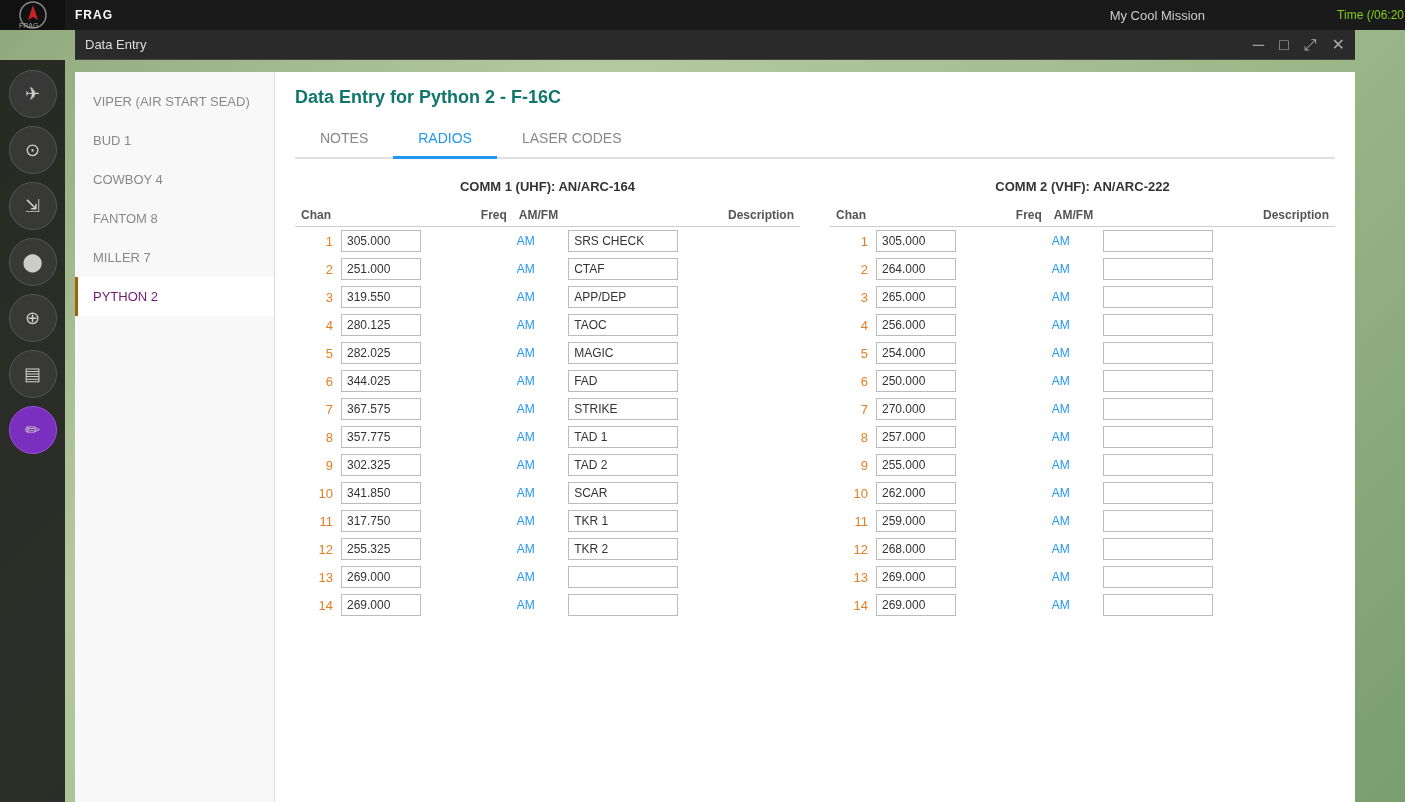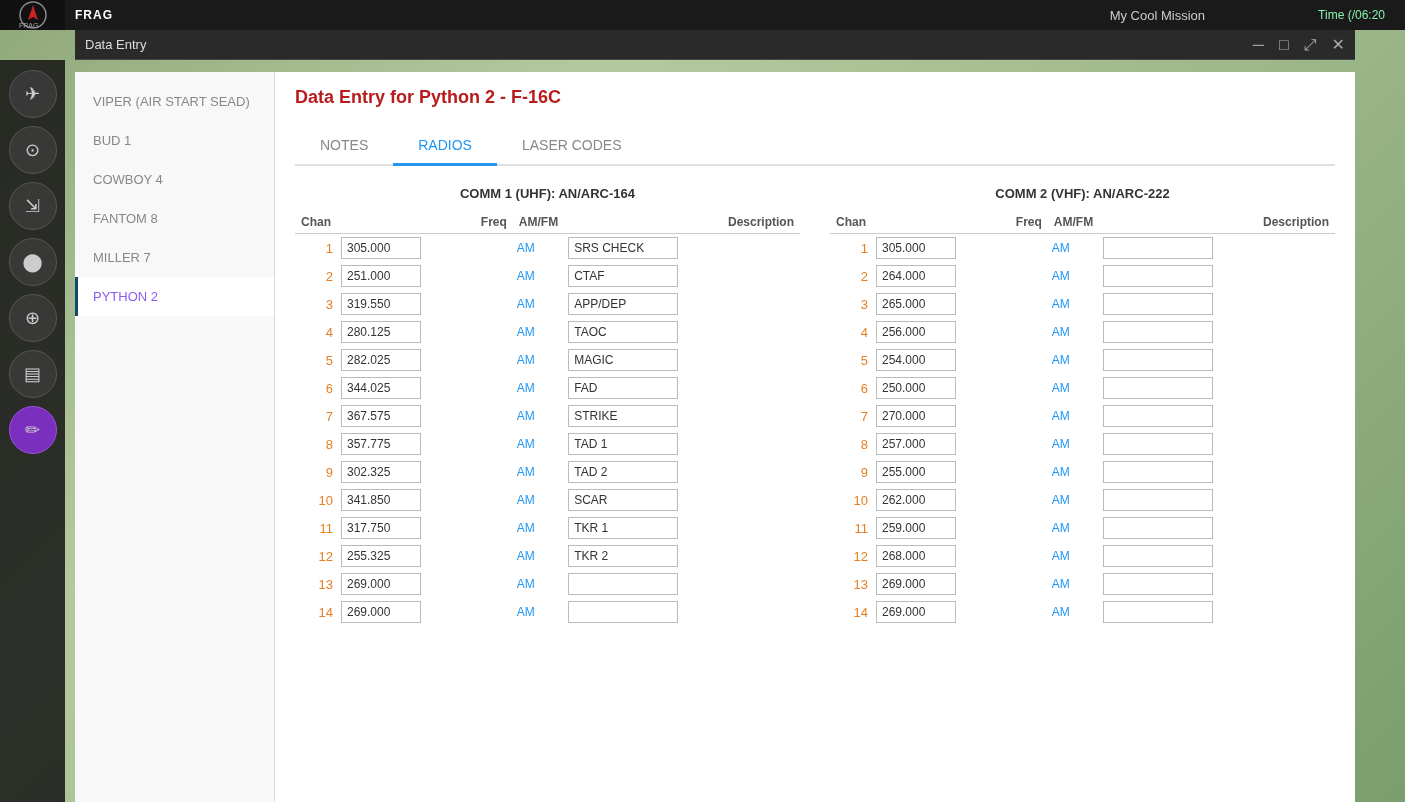--- a/index.html
+++ b/index.html
@@ -21,21 +21,21 @@
       width: 65px; height: 30px; display: flex; align-items: center; justify-content: center;
       background: #111;
     }
     .top-bar-title {
       color: #fff; font-size: 12px; font-weight: bold; margin-left: 10px; letter-spacing: 1px;
     }
     .top-bar-mission {
       color: #ccc; font-size: 13px; position: absolute; right: 200px; margin-left: 26px;
     }
     .top-bar-time {
-      color: #86efac; font-size: 12px; position: absolute; right: 0; padding-right: 20px;
+      color: #84cc16; font-size: 12px; position: absolute; right: 0; padding-right: 1px;
     }
 
     
     .window-chrome {
       position: absolute; top: 30px; left: 75px; width: 1280px; height: 30px;
       background: #2a2a2a; display: flex; align-items: center; z-index: 10;
       border-bottom: 1px solid #444;
     }
     .window-title {
       color: #ddd; font-size: 13px; margin-left: 10px;
@@ -68,29 +68,29 @@
 
     
     .nav-list {
       width: 200px; min-width: 200px; background: #f8f8f8; border-right: 1px solid #ddd;
       padding-top: 10px;
     }
     .nav-item {
       padding: 12px 15px; cursor: pointer; color: #888; font-size: 13px; font-weight: 500;
       border-left: 3px solid transparent;
     }
-    .nav-item.active { color: #8b5cf6; border-left: 3px solid #0c4a6e; background: #fff; }
+    .nav-item.active { color: #701a75; border-left: 3px solid #a16207; background: #fff; }
 
     
     .main-content {
       flex: 1; padding: 15px 20px; overflow-y: auto;
     }
 
     .page-title {
-      font-size: 18px; font-weight: bold; color: #b91c1c; margin-bottom: 19px;
+      font-size: 18px; font-weight: bold; color: #0f766e; margin-bottom: 12px;
     }
 
     
     .tabs {
       display: flex; border-bottom: 2px solid #e0e0e0; margin-bottom: 20px;
     }
     .tab {
       padding: 10px 25px; cursor: pointer; font-size: 14px; color: #888;
       border-bottom: 3px solid transparent; margin-bottom: -2px; font-weight: 500;
     }

